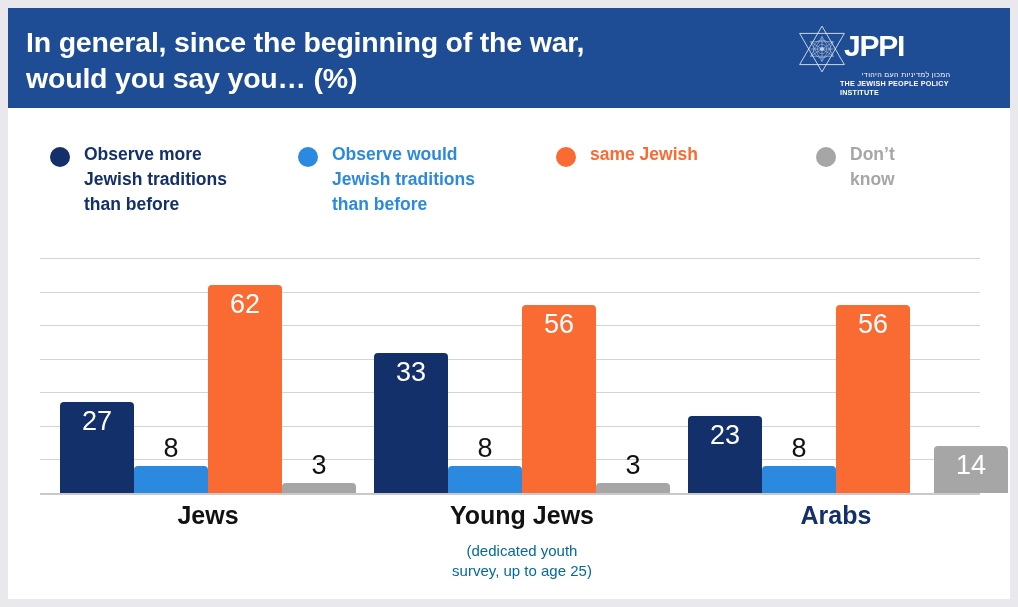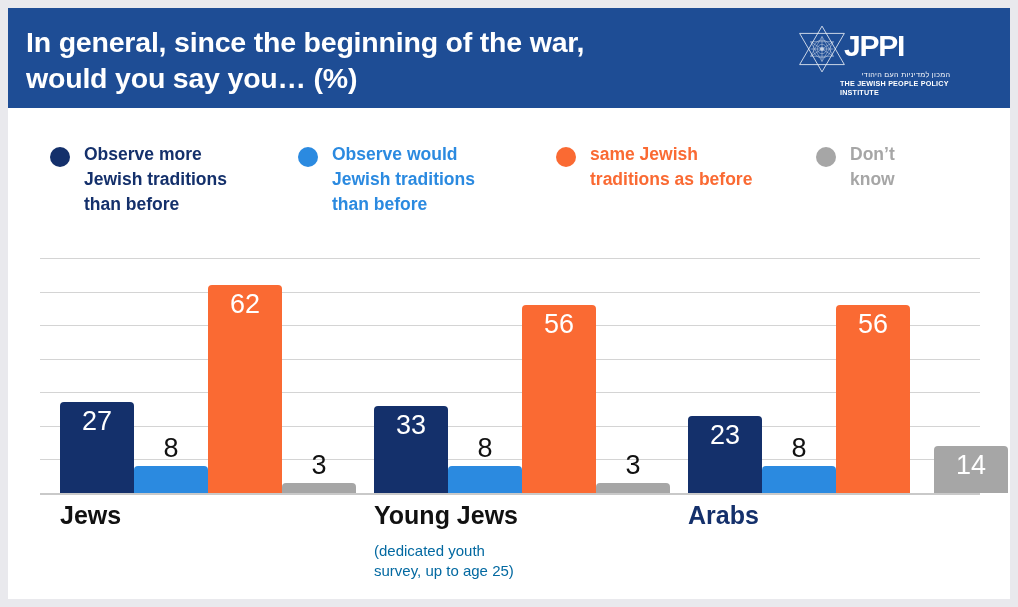--- a/index.html
+++ b/index.html
@@ -181,20 +181,21 @@
     width: 100%;
     text-align: center;
     color: #111111;
     font-size: 27px;
     line-height: 30px;
   }
 
   
   .cat {
     position: absolute;
+    text-align: center;
   }
   .cat-name {
     font-size: 25px;
     font-weight: bold;
     color: #111111;
     line-height: 30px;
     white-space: nowrap;
   }
   .cat-sub {
     font-size: 15px;
@@ -255,21 +256,20 @@
       <span class="legend-label" style="color: rgb(43, 138, 224);">
         <span class="line">Observe would</span>
         <span class="line">Jewish traditions</span>
         <span class="line">than before</span>
       </span>
     </div>
     <div class="legend-item" id="li2">
       <span class="legend-dot" style="background: rgb(250, 106, 51);"></span>
       <span class="legend-label" style="color: rgb(250, 106, 51);">
         <span class="line">same Jewish</span>
-        <span class="line">traditions as before</span>
       </span>
     </div>
     <div class="legend-item" id="li3">
       <span class="legend-dot" style="background: rgb(166, 166, 166);"></span>
       <span class="legend-label" style="color: rgb(166, 166, 166);">
         <span class="line">Don’t</span>
         <span class="line">know</span>
       </span>
     </div>
   </div>
@@ -283,21 +283,21 @@
           <div class="gridline" style="top: 110.714px;"></div>
           <div class="gridline" style="top: 77.1429px;"></div>
           <div class="gridline" style="top: 43.5714px;"></div>
           <div class="gridline" style="top: 10px;"></div>
         </div>
       <div id="axisline"></div>
       <div id="bars">
           <div class="bar" style="left: 20px; width: 74px; height: 90.6429px; background: rgb(20, 48, 107);">
             <div class="bar-val-in">27</div>
           </div>
-          <div class="bar" style="left: 334px; width: 74px; height: 87px; background: rgb(20, 48, 107);">
+          <div class="bar" style="left: 334px; width: 74px; height: 140px; background: rgb(20, 48, 107);">
             <div class="bar-val-in">33</div>
           </div>
           <div class="bar" style="left: 648px; width: 74px; height: 77.2143px; background: rgb(20, 48, 107);">
             <div class="bar-val-in">23</div>
           </div>
           <div class="bar" style="left: 94px; width: 74px; height: 26.8571px; background: rgb(43, 138, 224);"></div>
           <div class="bar-val-out" style="left: 94px; width: 74px; top: 185.143px;">8</div>
           <div class="bar" style="left: 408px; width: 74px; height: 26.8571px; background: rgb(43, 138, 224);"></div>
           <div class="bar-val-out" style="left: 408px; width: 74px; top: 185.143px;">8</div>
           <div class="bar" style="left: 722px; width: 74px; height: 26.8571px; background: rgb(43, 138, 224);"></div>

